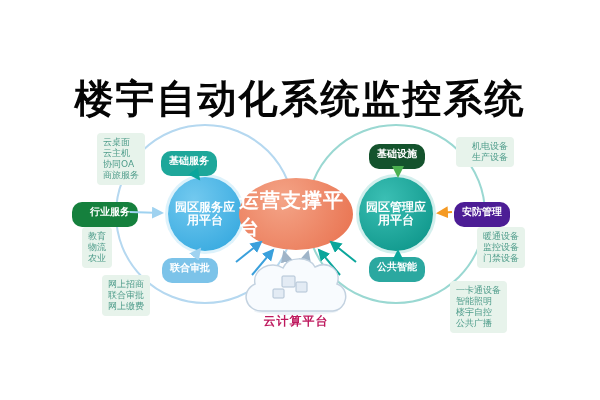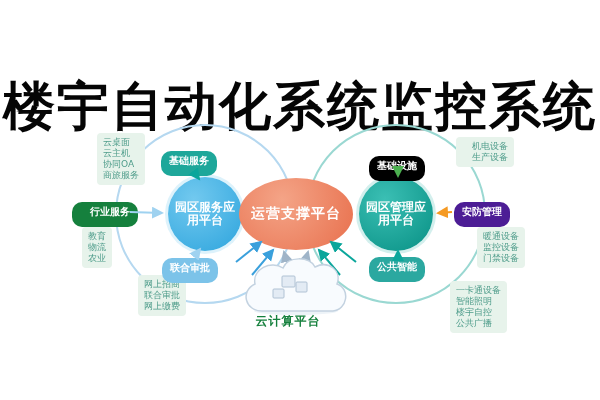--- a/index.html
+++ b/index.html
@@ -7,21 +7,21 @@
   body {
     width: 600px; height: 400px;
     background: #ffffff;
     font-family: "DejaVu Sans", "Liberation Sans", sans-serif;
     position: relative;
     overflow: hidden;
   }
   .title {
     position: absolute; left: 0; right: 0; top: 72px; margin: 0;
     text-align: center;
-    font-size: 52px; font-weight: 800; letter-spacing: 2px;
+    font-size: 39px; font-weight: 800; letter-spacing: 2px;
     color: #050505;
   }
   svg.layer { position: absolute; left: 0; top: 0; pointer-events: none; }
   .rings   { z-index: 1; }
   .overlay { z-index: 5; }
 
   .platform {
     position: absolute; z-index: 3;
     border-radius: 50%;
     display: flex; align-items: center; justify-content: center;
@@ -37,37 +37,37 @@
     left: 359px; top: 177px; width: 74px; height: 74px;
     background: radial-gradient(circle at 35% 30%, #3bbfb4, #079084);
     box-shadow: 0 0 0 3px rgba(11,166,155,.18);
   }
   .center-ellipse {
     position: absolute; z-index: 4;
     left: 239px; top: 178px; width: 114px; height: 72px;
     border-radius: 50%;
     background: radial-gradient(circle at 38% 30%, #f4a487, #e86f4c);
     display: flex; align-items: center; justify-content: center;
-    color: #fff; font-size: 14px; font-weight: bold; letter-spacing: 1px;
+    color: #fff; font-size: 20px; font-weight: bold; letter-spacing: 1px;
   }
   .node {
     position: absolute; z-index: 3;
     height: 25px; line-height: 20px; padding: 0 8px;
     border-radius: 10px;
     color: #fff; font-size: 10px; font-weight: bold; white-space: nowrap;
   }
   .labels {
     position: absolute; z-index: 2;
     background: #e7f3eb; border-radius: 4px; padding: 4px 6px;
   }
   .labels span { display: block; font-size: 9px; line-height: 11px; color: #4f9d8b; }
   .cloud-label {
     position: absolute; z-index: 6;
-    left: 238px; top: 313px; width: 100px; text-align: center;
-    color: #15803d; font-size: 12px; font-weight: bold; letter-spacing: 1px;
+    left: 246px; top: 313px; width: 100px; text-align: center;
+    color: #be185d; font-size: 12px; font-weight: bold; letter-spacing: 1px;
   }
 </style>
 </head>
 <body>
 
 <h1 class="title">楼宇自动化系统监控系统</h1>
 
 <svg class="layer rings" width="600" height="400">
   <circle cx="205" cy="214" r="89" fill="none" stroke="#b5d8f0" stroke-width="2"></circle>
   <circle cx="396" cy="214" r="89" fill="none" stroke="#9ad8d2" stroke-width="2"></circle>
@@ -79,36 +79,36 @@
 <div class="platform platform-right">
   <span>园区管理应用平台</span>
 </div>
 <div class="center-ellipse">
   <span>运营支撑平台</span>
 </div>
 
 <div class="node" style="left: 161px; top: 151px; background: rgb(30, 167, 154);">基础服务</div>
 <div class="node" style="left: 72px; top: 202px; background: #15803d; padding-left: 18px;">行业服务</div>
 <div class="node" style="left: 162px; top: 258px; background: rgb(124, 195, 233);">联合审批</div>
-<div class="node" style="left: 369px; top: 156px; background: #000000;">基础设施</div>
+<div class="node" style="left: 369px; top: 144px; background: #14532d;">基础设施</div>
 <div class="node" style="left: 454px; top: 202px; background: #4c1d95;">安防管理</div>
 <div class="node" style="left: 369px; top: 257px; background: rgb(43, 168, 160);">公共智能</div>
 
 <div class="labels" style="left:97px; top:133px;">
   <span>云桌面</span>
   <span>云主机</span>
   <span>协同OA</span>
   <span>商旅服务</span>
 </div>
 <div class="labels" style="left:82px; top:227px;">
   <span>教育</span>
   <span>物流</span>
   <span>农业</span>
 </div>
-<div class="labels" style="left:102px; top:275px;margin-left:36px;">
+<div class="labels" style="left:102px; top:275px;">
   <span>网上招商</span>
   <span>联合审批</span>
   <span>网上缴费</span>
 </div>
 <div class="labels" style="left:456px; top:137px;padding-left:16px;">
   <span>机电设备</span>
   <span>生产设备</span>
 </div>
 <div class="labels" style="left:477px; top:227px;">
   <span>暖通设备</span>

